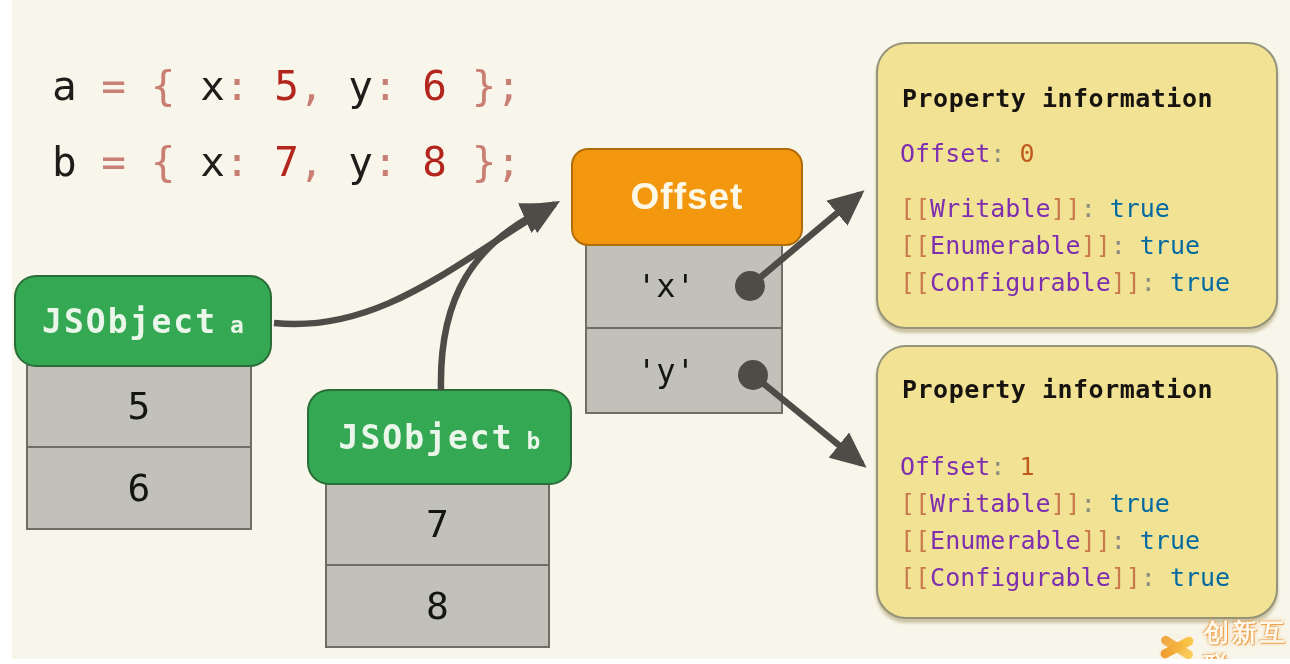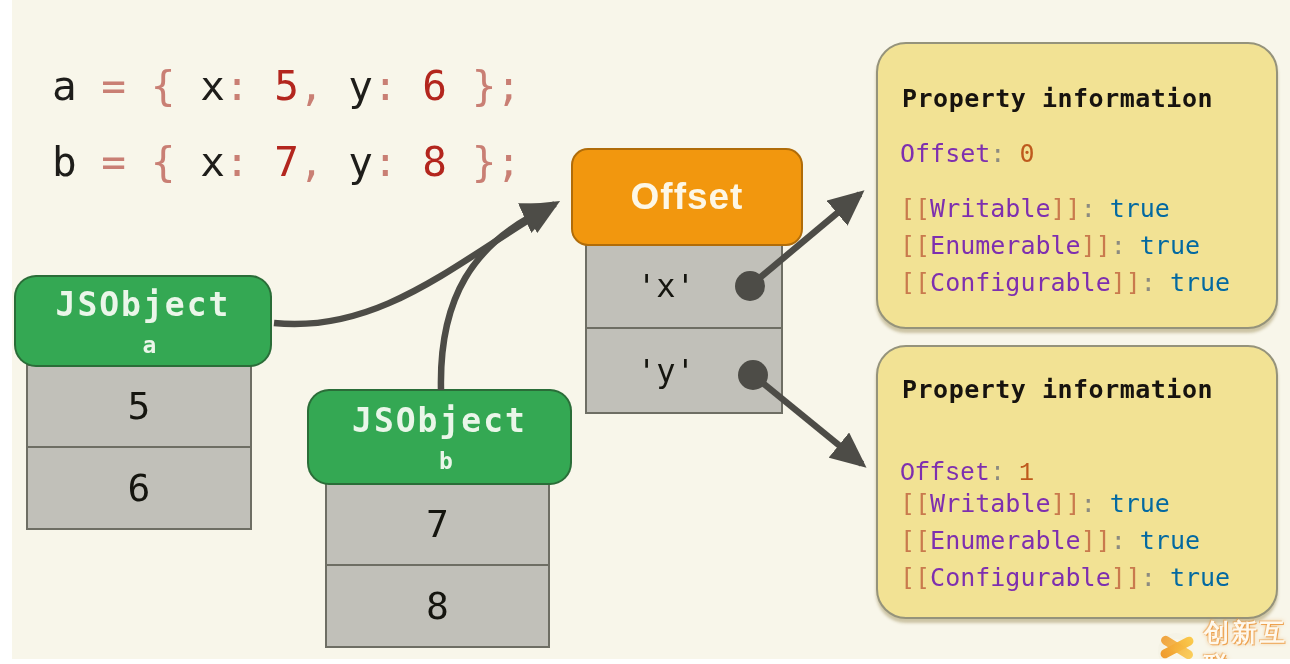--- a/index.html
+++ b/index.html
@@ -14,21 +14,21 @@
   .code{position:absolute;left:40px;top:48px;font-size:41px;line-height:76px;}
   .code-line{white-space:pre;}
   .tok-ident{color:#1e1d1a;}
   .tok-punct{color:#C97F74;}
   .tok-num{color:#B3261E;}
 
   
   .gbox{
     position:absolute;background:#34A853;border:2px solid rgba(35,60,35,.55);
     border-radius:22px;color:#EAF6E9;display:flex;align-items:center;justify-content:center;
-    font-weight:bold;z-index:3;flex-direction:column;
+    font-weight:bold;z-index:3;
   }
   .gbox-a{left:2px;top:275px;width:254px;height:88px;}
   .gbox-b{left:295px;top:389px;width:261px;height:92px;}
   .gtitle{font-size:33px;letter-spacing:2px;}
   .gsuffix{font-size:23px;margin-left:13px;margin-top:8px;}
 
   
   .col{position:absolute;z-index:1;}
   .col-a{left:14px;top:364px;width:226px;}
   .col-b{left:313px;top:482px;width:225px;}
@@ -59,21 +59,21 @@
   .ybox-1{top:42px;height:283px;}
   .ybox-2{top:345px;height:270px;}
   .ptitle{
     position:absolute;left:24px;font-size:25px;font-weight:bold;color:#17130f;
     letter-spacing:.5px;white-space:pre;
   }
   .ybox-1 .ptitle{top:40px;}
   .ybox-2 .ptitle{top:28px;}
   .pline{position:absolute;left:22px;font-size:25px;white-space:pre;}
   .ybox-1 .pl-0{top:95px;} .ybox-1 .pl-1{top:150px;} .ybox-1 .pl-2{top:187px;} .ybox-1 .pl-3{top:224px;}
-  .ybox-2 .pl-0{top:112px;font-family:Liberation Mono, monospace;} .ybox-2 .pl-1{top:142px;} .ybox-2 .pl-2{top:179px;} .ybox-2 .pl-3{top:216px;}
+  .ybox-2 .pl-0{top:105px;} .ybox-2 .pl-1{top:142px;} .ybox-2 .pl-2{top:179px;} .ybox-2 .pl-3{top:216px;}
   .p-name{color:#7E2FAF;}
   .p-brk{color:#C97A4D;}
   .p-colon{color:#8C8B80;}
   .p-num{color:#BE5A1D;margin-left:14px;}
   .p-val{color:#0369a1;margin-left:14px;}
 
   
   .arrows{position:absolute;left:0;top:0;z-index:4;pointer-events:none;}
 
   

